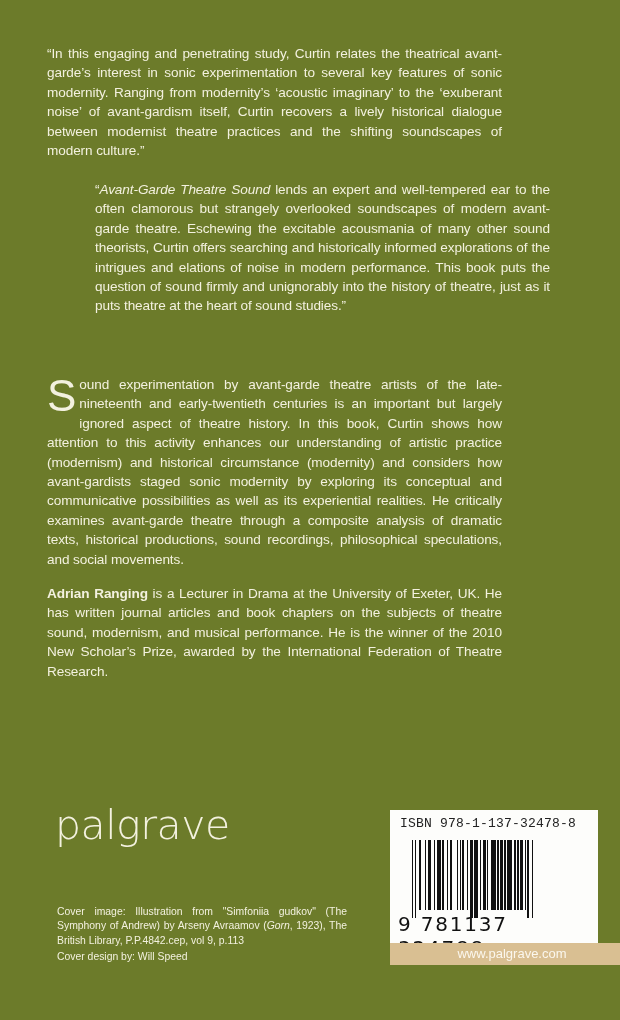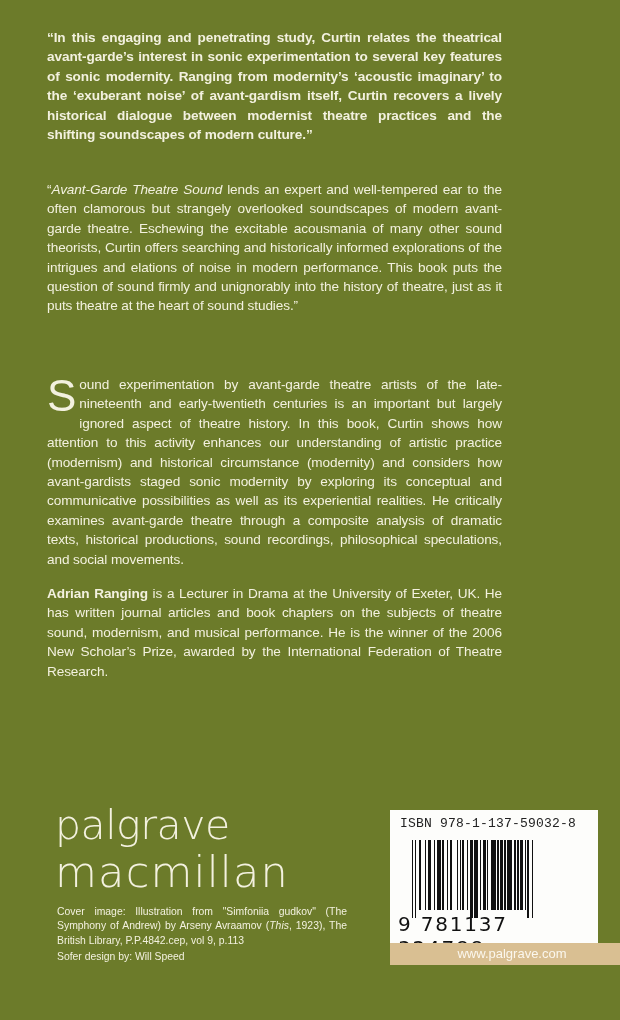--- a/index.html
+++ b/index.html
@@ -6,22 +6,22 @@
   body {
     width:620px; height:1020px; overflow:hidden;
     background:#6c7b2a;
     font-family:"Liberation Sans", "DejaVu Sans", sans-serif;
     color:#f3f1df;
     position:relative;
   }
   .col { position:absolute; left:47px; width:455px; }
   .just { text-align:justify; font-size:13.6px; line-height:19.4px; letter-spacing:-0.1px; }
   .attrib { text-align:right; font-size:13.6px; line-height:19.4px; }
-  #q1 { top:28px;font-weight:bold; }
-  #q2 { top:180px; }
+  #q1 { top:44px; }
+  #q2 { top:180px;margin-left:48px; }
   #blurb { top:375px; }
   #bio { top:584px; }
   .dropcap { float:left; font-size:44px; line-height:36px; margin:3px 3px 0 0; font-weight:normal; }
   .logo { position:absolute; left:55px; top:800px; font-family:"DejaVu Sans", sans-serif; color:#f3f1df; font-weight:300; }
   .logo .l1 { font-size:41px; line-height:50px; letter-spacing:-0.5px; }
   .logo .l2 { font-size:43px; line-height:44px; letter-spacing:1.2px; }
   .credit { position:absolute; left:57px; top:905px; width:290px; font-size:10.4px; line-height:14.3px; text-align:justify; }
   .design { position:absolute; left:57px; top:950px; font-size:10.4px; line-height:14px; }
   .isbn-box { position:absolute; left:390px; top:810px; width:208px; height:155px; background:#fdfdfb; }
   .isbn-label { position:absolute; left:10px; top:6px; font-family:"Liberation Mono", "DejaVu Sans Mono", monospace; font-size:13px; color:#222; letter-spacing:0.2px; }
@@ -40,33 +40,32 @@
 
 <div class="col" id="q2">
   <div class="just"><span>“</span><i>Avant-Garde Theatre Sound</i><span> lends an expert and well-tempered ear to the often clamorous but strangely overlooked soundscapes of modern avant-garde theatre. Eschewing the excitable acousmania of many other sound theorists, Curtin offers searching and historically informed explorations of the intrigues and elations of noise in modern performance. This book puts the question of sound firmly and unignorably into the history of theatre, just as it puts theatre at the heart of sound studies.”</span></div>
 </div>
 
 <div class="col" id="blurb">
   <div class="just"><span class="dropcap">S</span><span>ound experimentation by avant-garde theatre artists of the late-nineteenth and early-twentieth centuries is an important but largely ignored aspect of theatre history. In this book, Curtin shows how attention to this activity enhances our understanding of artistic practice (modernism) and historical circumstance (modernity) and considers how avant-gardists staged sonic modernity by exploring its conceptual and communicative possibilities as well as its experiential realities. He critically examines avant-garde theatre through a composite analysis of dramatic texts, historical productions, sound recordings, philosophical speculations, and social movements.</span></div>
 </div>
 
 <div class="col" id="bio">
-  <div class="just"><b>Adrian Ranging</b><span> is a Lecturer in Drama at the University of Exeter, UK. He has written journal articles and book chapters on the subjects of theatre sound, modernism, and musical performance. He is the winner of the 2006 New Scholar’s Prize, awarded by the International Federation of Theatre Research.</span></div>
+  <div class="just"><b>Adrian Ranging</b><span> is a Lecturer in Drama at the University of Exeter, UK. He has written journal articles and book chapters on the subjects of theatre sound, modernism, and musical performance. He is the winner of the 2010 New Scholar’s Prize, awarded by the International Federation of Theatre Research.</span></div>
 </div>
 
 <div class="logo">
   <div class="l1">palgrave</div>
-  <div class="l2">macmillan</div>
 </div>
 
-<div class="credit"><span>Cover image: Illustration from "Simfoniia gudkov" (The Symphony of Andrew) by Arseny Avraamov (</span><i>This</i><span>, 1923), The British Library, P.P.4842.cep, vol 9, p.113</span></div>
-<div class="design">Sofer design by: Will Speed</div>
+<div class="credit"><span>Cover image: Illustration from "Simfoniia gudkov" (The Symphony of Andrew) by Arseny Avraamov (</span><i>Gorn</i><span>, 1923), The British Library, P.P.4842.cep, vol 9, p.113</span></div>
+<div class="design">Cover design by: Will Speed</div>
 
 <div class="isbn-box">
-  <div class="isbn-label">ISBN 978-1-137-59032-8</div>
+  <div class="isbn-label">ISBN 978-1-137-32478-8</div>
   <div class="bars" id="bars">
       <span class="long" style="background: rgb(17, 17, 17); width: 1.45px;"></span>
       <span style="background: transparent; width: 1.45px;"></span>
       <span class="long" style="background: rgb(17, 17, 17); width: 1.45px;"></span>
       <span style="background: transparent; width: 2.9px;"></span>
       <span style="background: rgb(17, 17, 17); width: 1.45px;"></span>
       <span style="background: transparent; width: 4.35px;"></span>
       <span style="background: rgb(17, 17, 17); width: 1.45px;"></span>
       <span style="background: transparent; width: 1.45px;"></span>
       <span style="background: rgb(17, 17, 17); width: 2.9px;"></span>

